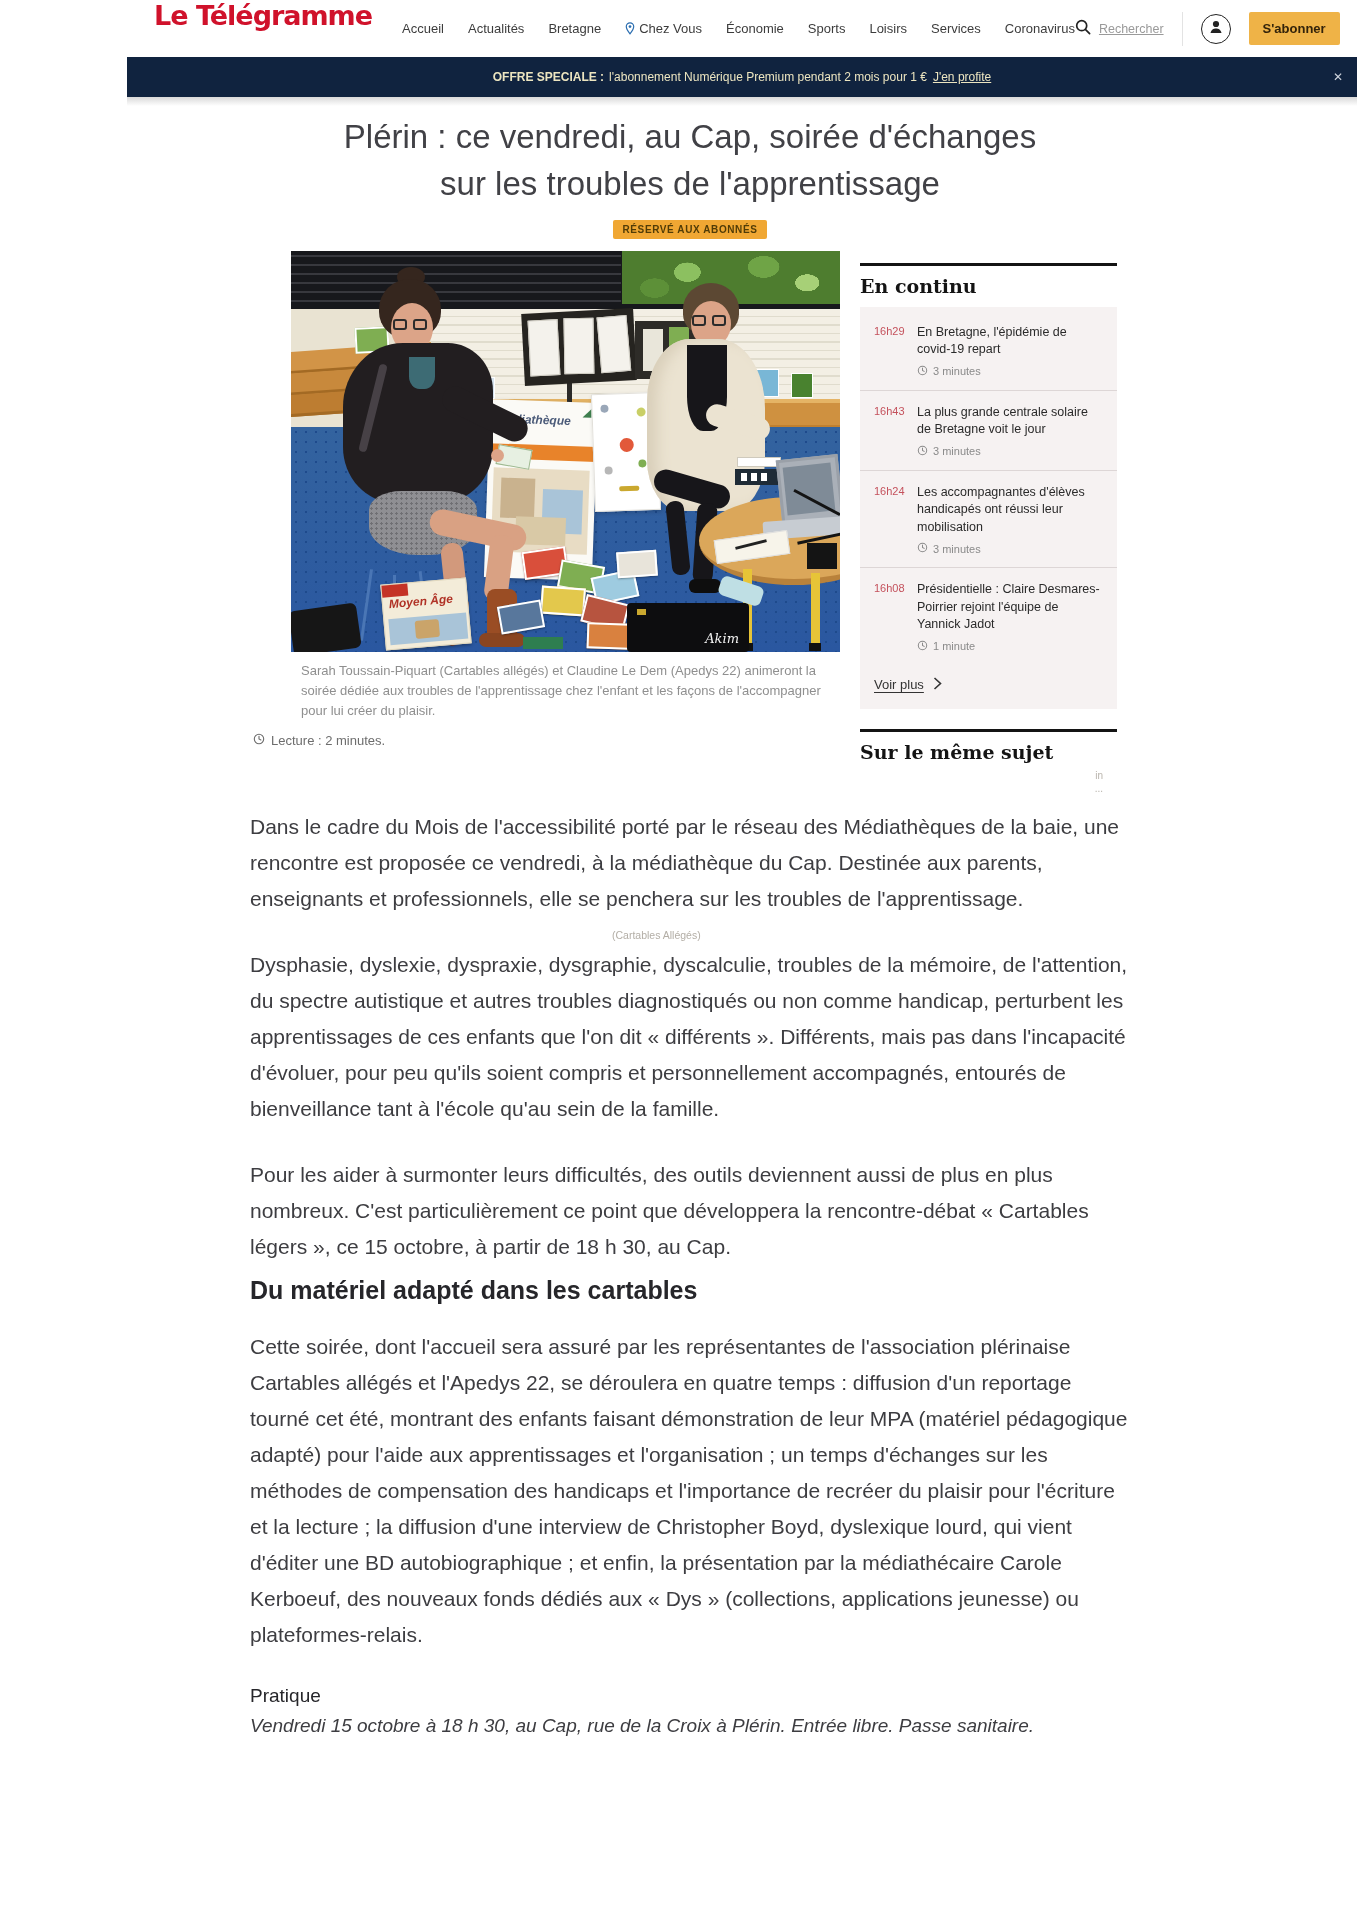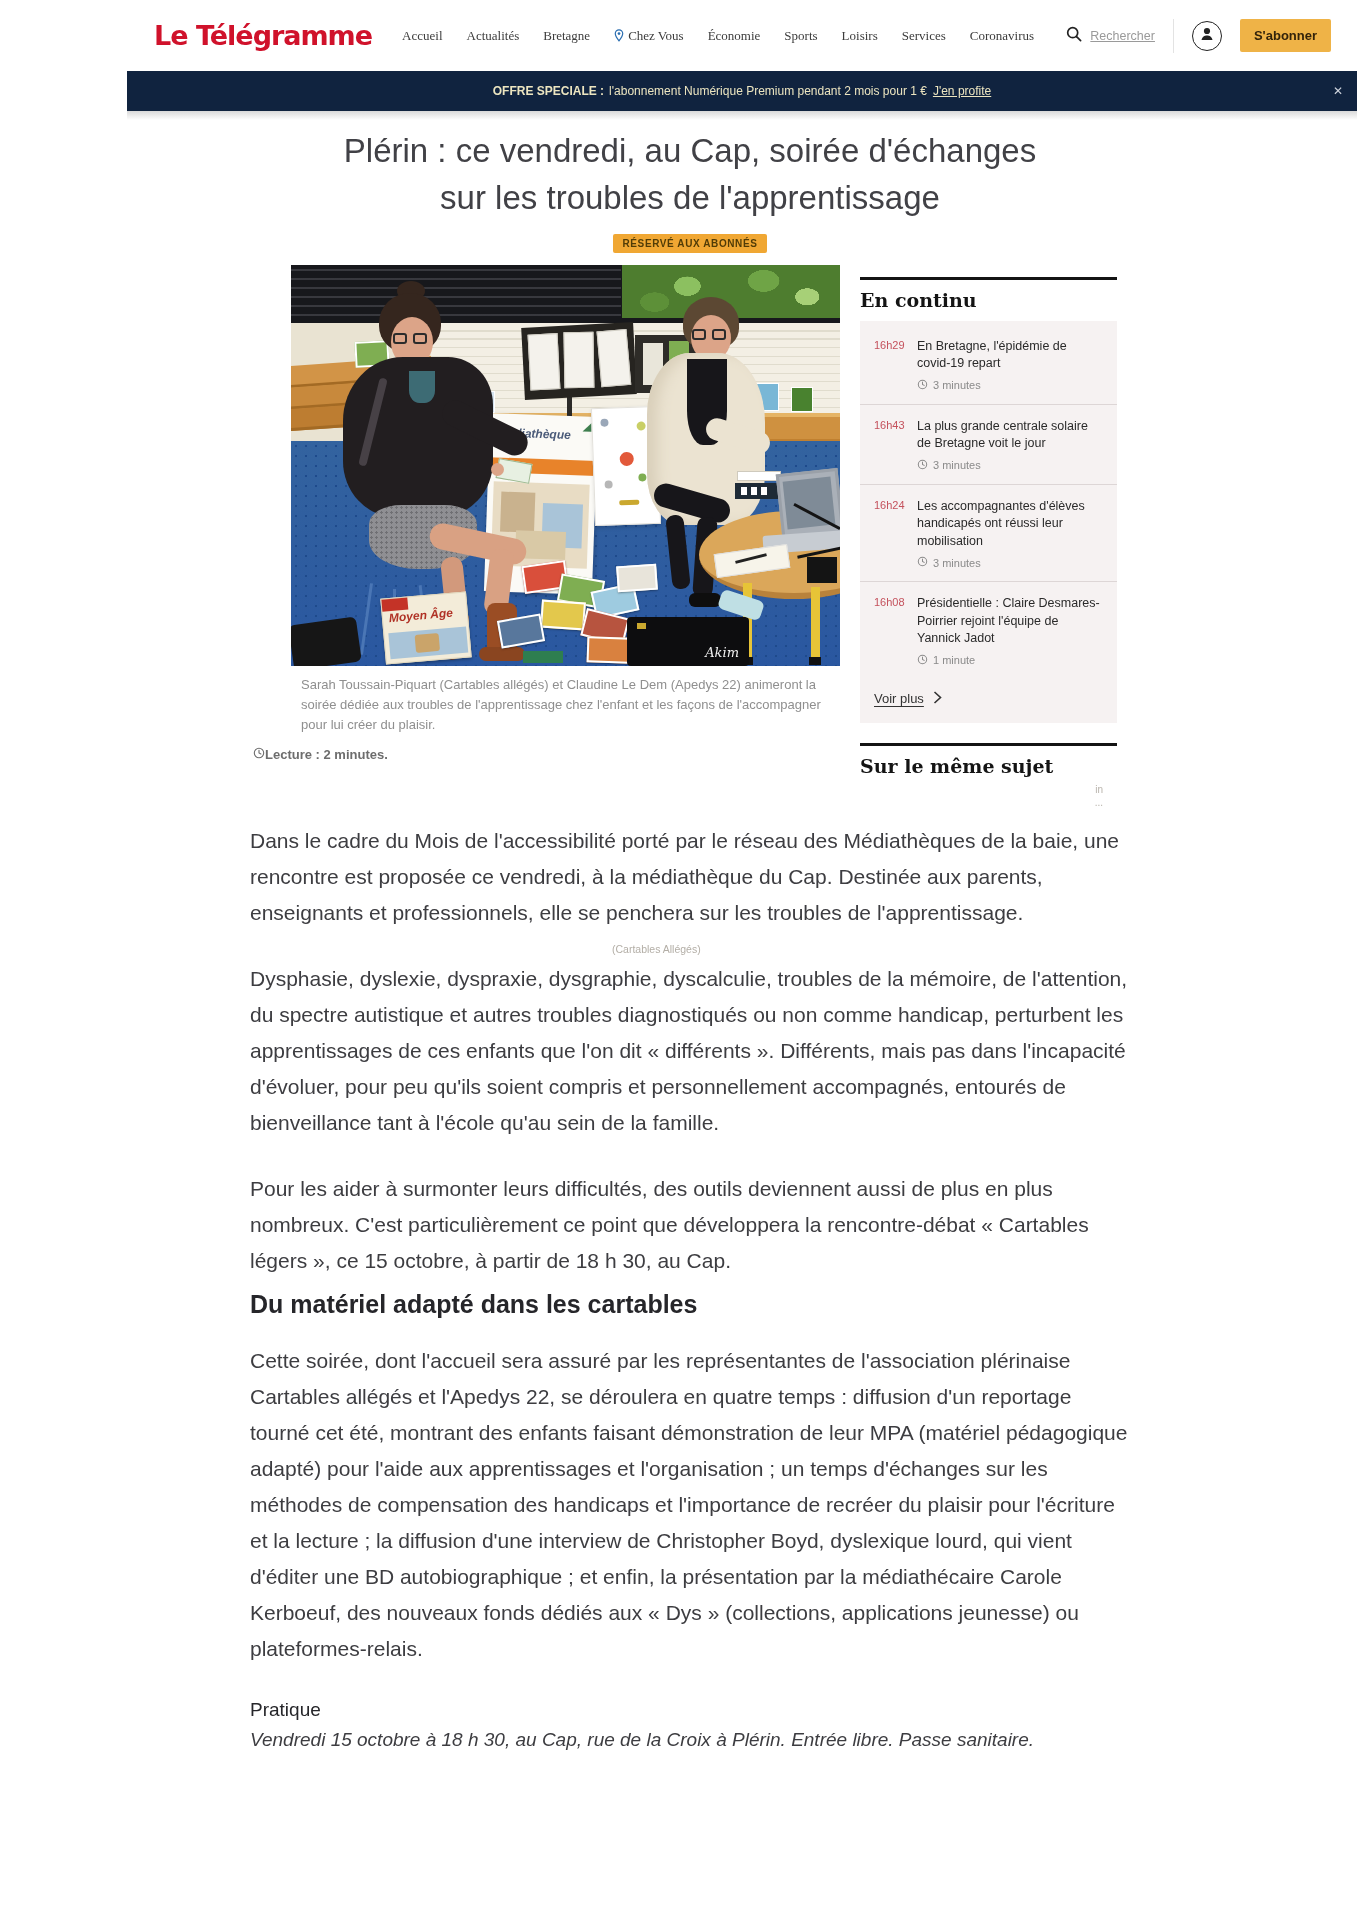--- a/index.html
+++ b/index.html
@@ -6,24 +6,24 @@
     --brand-red:#d0122b; --subscribe-bg:#efb347; --subscribe-text:#33230a;
     --banner-bg:#10233f; --banner-text:#ece5c0; --badge-bg:#f0a733; --badge-text:#513c07;
     --time-red:#c4515c; --body-text:#3d3d41; --heading:#26262a; --muted:#8f8f8f;
     --floor-blue:#2d5ba4; --wood:#cf9140;
   }
   *{margin:0;padding:0;box-sizing:border-box;}
   html,body{width:1357px;background:#fff;}
   body{height:1920px;overflow:hidden;font-family:"Liberation Sans",sans-serif;color:var(--body-text);position:relative;}
 
   
-  .header{height:71px;display:flex;align-items:center;padding:0 26px 0 154px;background:#fff;}
+  .header{height:57px;display:flex;padding:0 26px 0 154px;background:#fff;}
   .logo{font-family:"DejaVu Sans",sans-serif;font-weight:700;font-size:27px;color:var(--brand-red);letter-spacing:-1px;white-space:nowrap;cursor:pointer;}
   .nav{display:flex;align-items:center;gap:24px;margin-left:30px;flex:1;}
-  .nav-item{font-size:13px;color:#3c3c3c;text-decoration:none;white-space:nowrap;display:flex;align-items:center;gap:4px;cursor:pointer;font-family:Liberation Serif, serif;}
+  .nav-item{font-size:13px;color:#3c3c3c;text-decoration:none;white-space:nowrap;display:flex;align-items:center;gap:4px;cursor:pointer;}
   .pin svg{display:block;}
   .hdr-right{display:flex;align-items:center;gap:18px;}
   .search{display:flex;align-items:center;gap:8px;cursor:pointer;}
   .search-label{font-size:12.5px;color:#9a9a9a;text-decoration:underline;}
   .hdr-divider{width:1px;height:34px;background:#e3e3e3;}
   .account{width:30px;height:30px;border:1.6px solid #222;border-radius:50%;display:flex;align-items:center;justify-content:center;cursor:pointer;}
   .subscribe{background:var(--subscribe-bg);color:var(--subscribe-text);font-size:13px;font-weight:700;border:none;padding:9px 14px;border-radius:2px;cursor:pointer;}
 
   
   .banner{margin-left:127px;height:40px;background:var(--banner-bg);display:flex;align-items:center;justify-content:center;position:relative;color:var(--banner-text);font-size:12px;}
@@ -36,21 +36,21 @@
   .content{width:880px;margin-left:250px;}
   h1{font-weight:400;color:#414146;font-size:33px;line-height:1.42;text-align:center;margin-top:8px;}
   h1 span{display:block;}
   .badge-row{display:flex;justify-content:center;margin-top:12px;}
   .badge{background:var(--badge-bg);color:var(--badge-text);font-size:10px;font-weight:700;letter-spacing:.6px;padding:4px 10px;border-radius:2px;}
 
   .two-col{display:flex;margin-top:12px;}
   .left-col{width:600px;}
   figure.photo{width:549px;height:401px;margin-left:41px;position:relative;overflow:hidden;background:#e9e3d2;}
   .caption{margin-left:51px;width:530px;margin-top:9px;font-size:13px;line-height:1.55;color:var(--muted);}
-  .lecture{margin-left:3px;margin-top:12px;font-size:13px;color:#6d6d6d;display:flex;align-items:center;font-weight:bold;}
+  .lecture{margin-left:3px;margin-top:12px;font-size:13px;color:#6d6d6d;display:flex;align-items:center;gap:6px;}
 
   .right-col{width:257px;margin-left:10px;padding-top:12px;}
   .sc-head,.ms-head{font-family:"DejaVu Serif",serif;font-weight:700;font-size:19px;color:#141414;border-top:3px solid #141414;padding-top:9px;}
   .sc-box{background:#f6f2f2;margin-top:10px;padding:4px 0 2px;}
   .sc-item{padding:13px 14px 12px;cursor:pointer;}
   .sc-item + .sc-item{border-top:1px solid #ddd6d6;}
   .sc-row{display:flex;gap:9px;}
   .sc-time{color:var(--time-red);font-size:11px;flex:0 0 34px;padding-top:1px;}
   .sc-title{font-size:12.5px;line-height:1.4;color:#2a2a2a;font-weight:500;}
   .sc-dur{margin-left:43px;margin-top:6px;font-size:11px;color:#8a8a8a;display:flex;align-items:center;gap:5px;}

